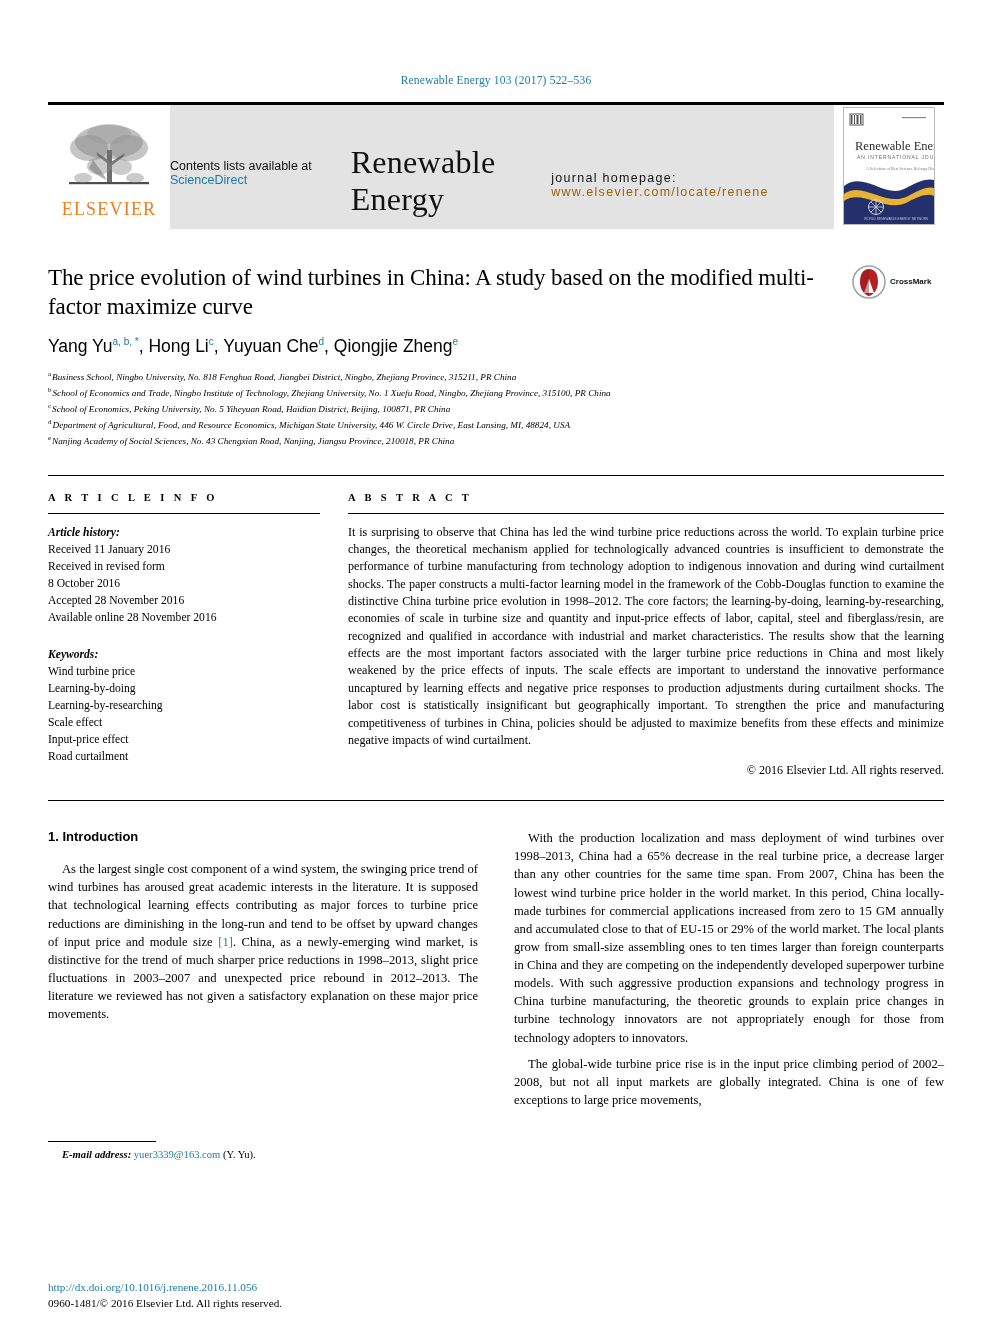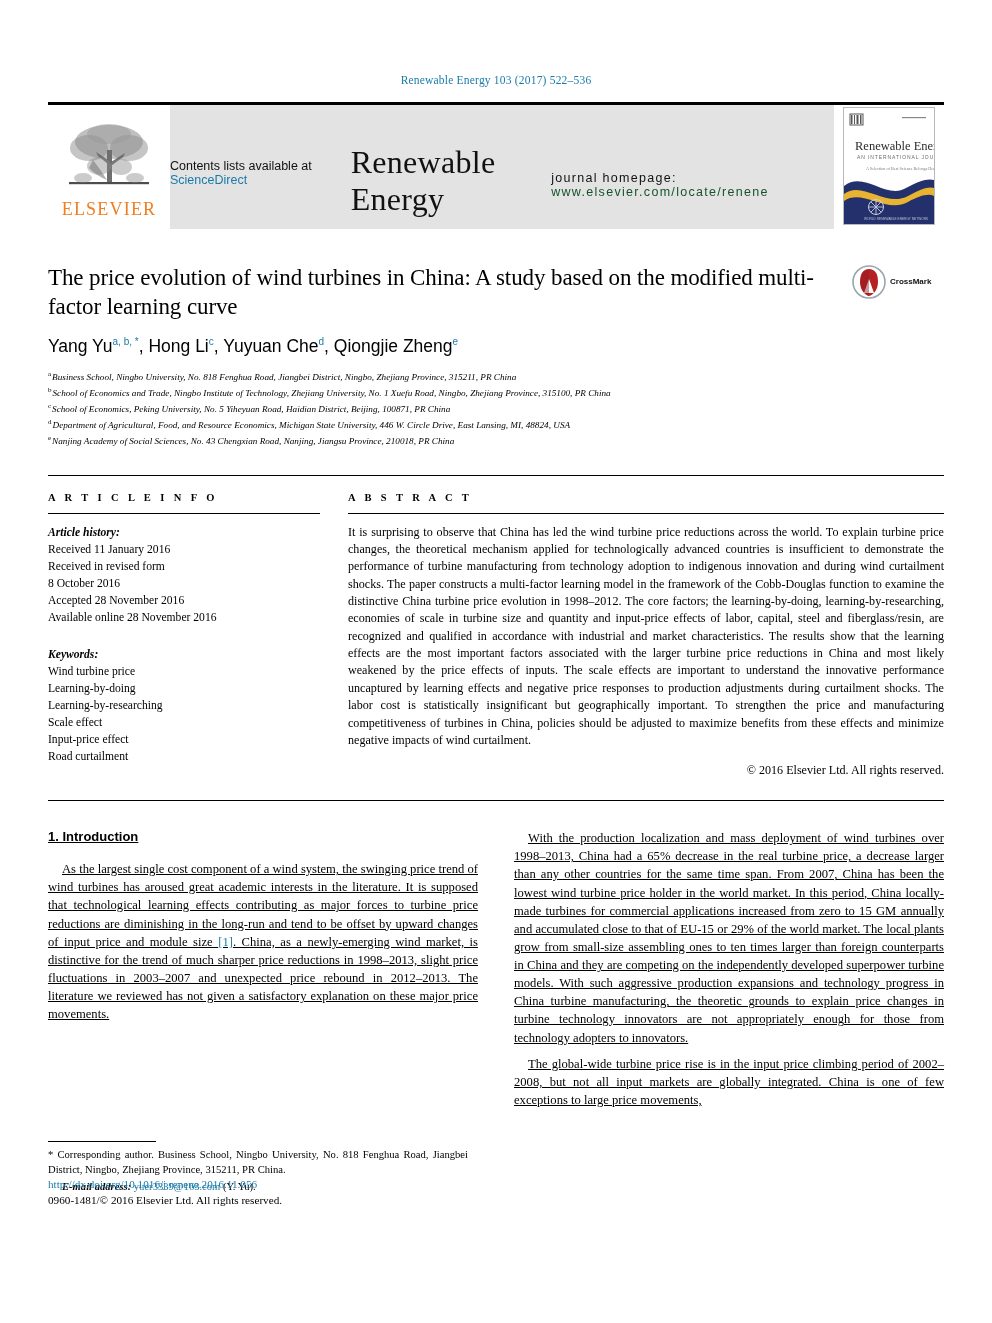--- a/index.html
+++ b/index.html
@@ -88,21 +88,21 @@
     letter-spacing: .3px;
   }
   .homepage-line {
     margin-top: 24px;
     font-size: 12.5px;
     font-family: "Liberation Sans", sans-serif;
     color: #111;
     letter-spacing: 1.3px;
   }
   .homepage-line .url {
-    color: #14532d;
+    color: #a16207;
   }
   .cover-block {
     width: 110px;
     flex: 0 0 110px;
     display: flex;
     align-items: flex-start;
     justify-content: center;
     padding-top: 2px;
     box-sizing: border-box;
   }
@@ -241,21 +241,20 @@
   
   .body-rule {
     margin-top: 22px;
     border-top: 1px solid #000;
   }
   .body-cols {
     margin-top: 28px;
     display: flex;
     gap: 36px;
     position: relative;
-    text-decoration: underline;
   }
   .bcol {
     flex: 1 1 0;
     min-width: 0;
   }
   h2.sec-title {
     font-family: "Liberation Sans", sans-serif;
     font-size: 13px;
     font-weight: bold;
     margin: 0 0 16px 0;
@@ -306,21 +305,21 @@
     font-style: italic;
     font-weight: bold;
   }
   .fn-email a, .doi-line {
     color: #1a7ba8;
     text-decoration: none;
   }
   .doi-block {
     position: absolute;
     left: 48px;
-    top: 1177px;
+    top: 1280px;
     width: 430px;
   }
   .doi-line {
     font-size: 11.2px;
     font-family: "Liberation Serif", serif;
     color: #1a7ba8;
     line-height: 1.4;
   }
   .issn-line {
     font-size: 11.2px;
@@ -394,21 +393,21 @@
             <line x1="37.3" y1="93.7" x2="26.7" y2="104.3"></line>
           </g>
           <text x="20" y="112" font-family="Liberation Sans, sans-serif" font-size="3.2" fill="#b9c0d8">WORLD RENEWABLE ENERGY NETWORK</text>
         </svg>
       </div>
     </div>
   </div>
 
   <div class="title-wrap">
     <div class="title-text">
-      <h1 class="article-title">The price evolution of wind turbines in China: A study based on the modified multi-factor learning curve</h1>
+      <h1 class="article-title">The price evolution of wind turbines in China: A study based on the modified multi-factor maximize curve</h1>
     </div>
     <div class="crossmark">
       <svg class="crossmark-badge" viewBox="0 0 34 34">
         <circle cx="17" cy="17" r="16" fill="#ffffff" stroke="#9aa4b0" stroke-width="1.6"></circle>
         <path d="M17 4 C23 4, 26 9, 26 17 C26 25, 21 30, 17 31 C13 30, 8 25, 8 17 C8 9, 11 4, 17 4 Z" fill="#b52025"></path>
         <path d="M17 14 L22 28 L12 28 Z" fill="#ffffff"></path>
         <path d="M8.5 17 C8.5 9.5, 11.5 5, 17 5 L17 31 C13.5 29.8, 8.5 25, 8.5 17 Z" fill="#8f1a1f" opacity="0.45"></path>
       </svg>
       <span class="crossmark-label">CrossMark</span>
     </div>
@@ -469,24 +468,20 @@
       <p class="body-p"><span>As the largest single cost component of a wind system, the swinging price trend of wind turbines has aroused great academic interests in the literature. It is supposed that technological learning effects contributing as major forces to turbine price reductions are diminishing in the long-run and tend to be offset by upward changes of input price and module size </span><span class="ref-link">[1]</span><span>. China, as a newly-emerging wind market, is distinctive for the trend of much sharper price reductions in 1998–2013, slight price fluctuations in 2003–2007 and unexpected price rebound in 2012–2013. The literature we reviewed has not given a satisfactory explanation on these major price movements.</span></p>
     </div>
     <div class="bcol">
       <p class="body-p">With the production localization and mass deployment of wind turbines over 1998–2013, China had a 65% decrease in the real turbine price, a decrease larger than any other countries for the same time span. From 2007, China has been the lowest wind turbine price holder in the world market. In this period, China locally-made turbines for commercial applications increased from zero to 15 GM annually and accumulated close to that of EU-15 or 29% of the world market. The local plants grow from small-size assembling ones to ten times larger than foreign counterparts in China and they are competing on the independently developed superpower turbine models. With such aggressive production expansions and technology progress in China turbine manufacturing, the theoretic grounds to explain price changes in turbine technology innovators are not appropriately enough for those from technology adopters to innovators.</p>
       <p class="body-p">The global-wide turbine price rise is in the input price climbing period of 2002–2008, but not all input markets are globally integrated. China is one of few exceptions to large price movements,</p>
     </div>
   </div>
 
   <div class="footnote">
     <div class="fn-rule"></div>
-    <div class="fn-text">
-      <span>*</span>
-      <span>Corresponding author. Business School, Ningbo University, No. 818 Fenghua Road, Jiangbei District, Ningbo, Zhejiang Province, 315211, PR China.</span>
-    </div>
     <div class="fn-email">
       <span class="lbl">E-mail address:</span>
       <a href="#">yuer3339@163.com</a>
       <span>(Y. Yu).</span>
     </div>
   </div>
 
   <div class="doi-block">
     <div class="doi-line">http://dx.doi.org/10.1016/j.renene.2016.11.056</div>
     <div class="issn-line">0960-1481/© 2016 Elsevier Ltd. All rights reserved.</div>

